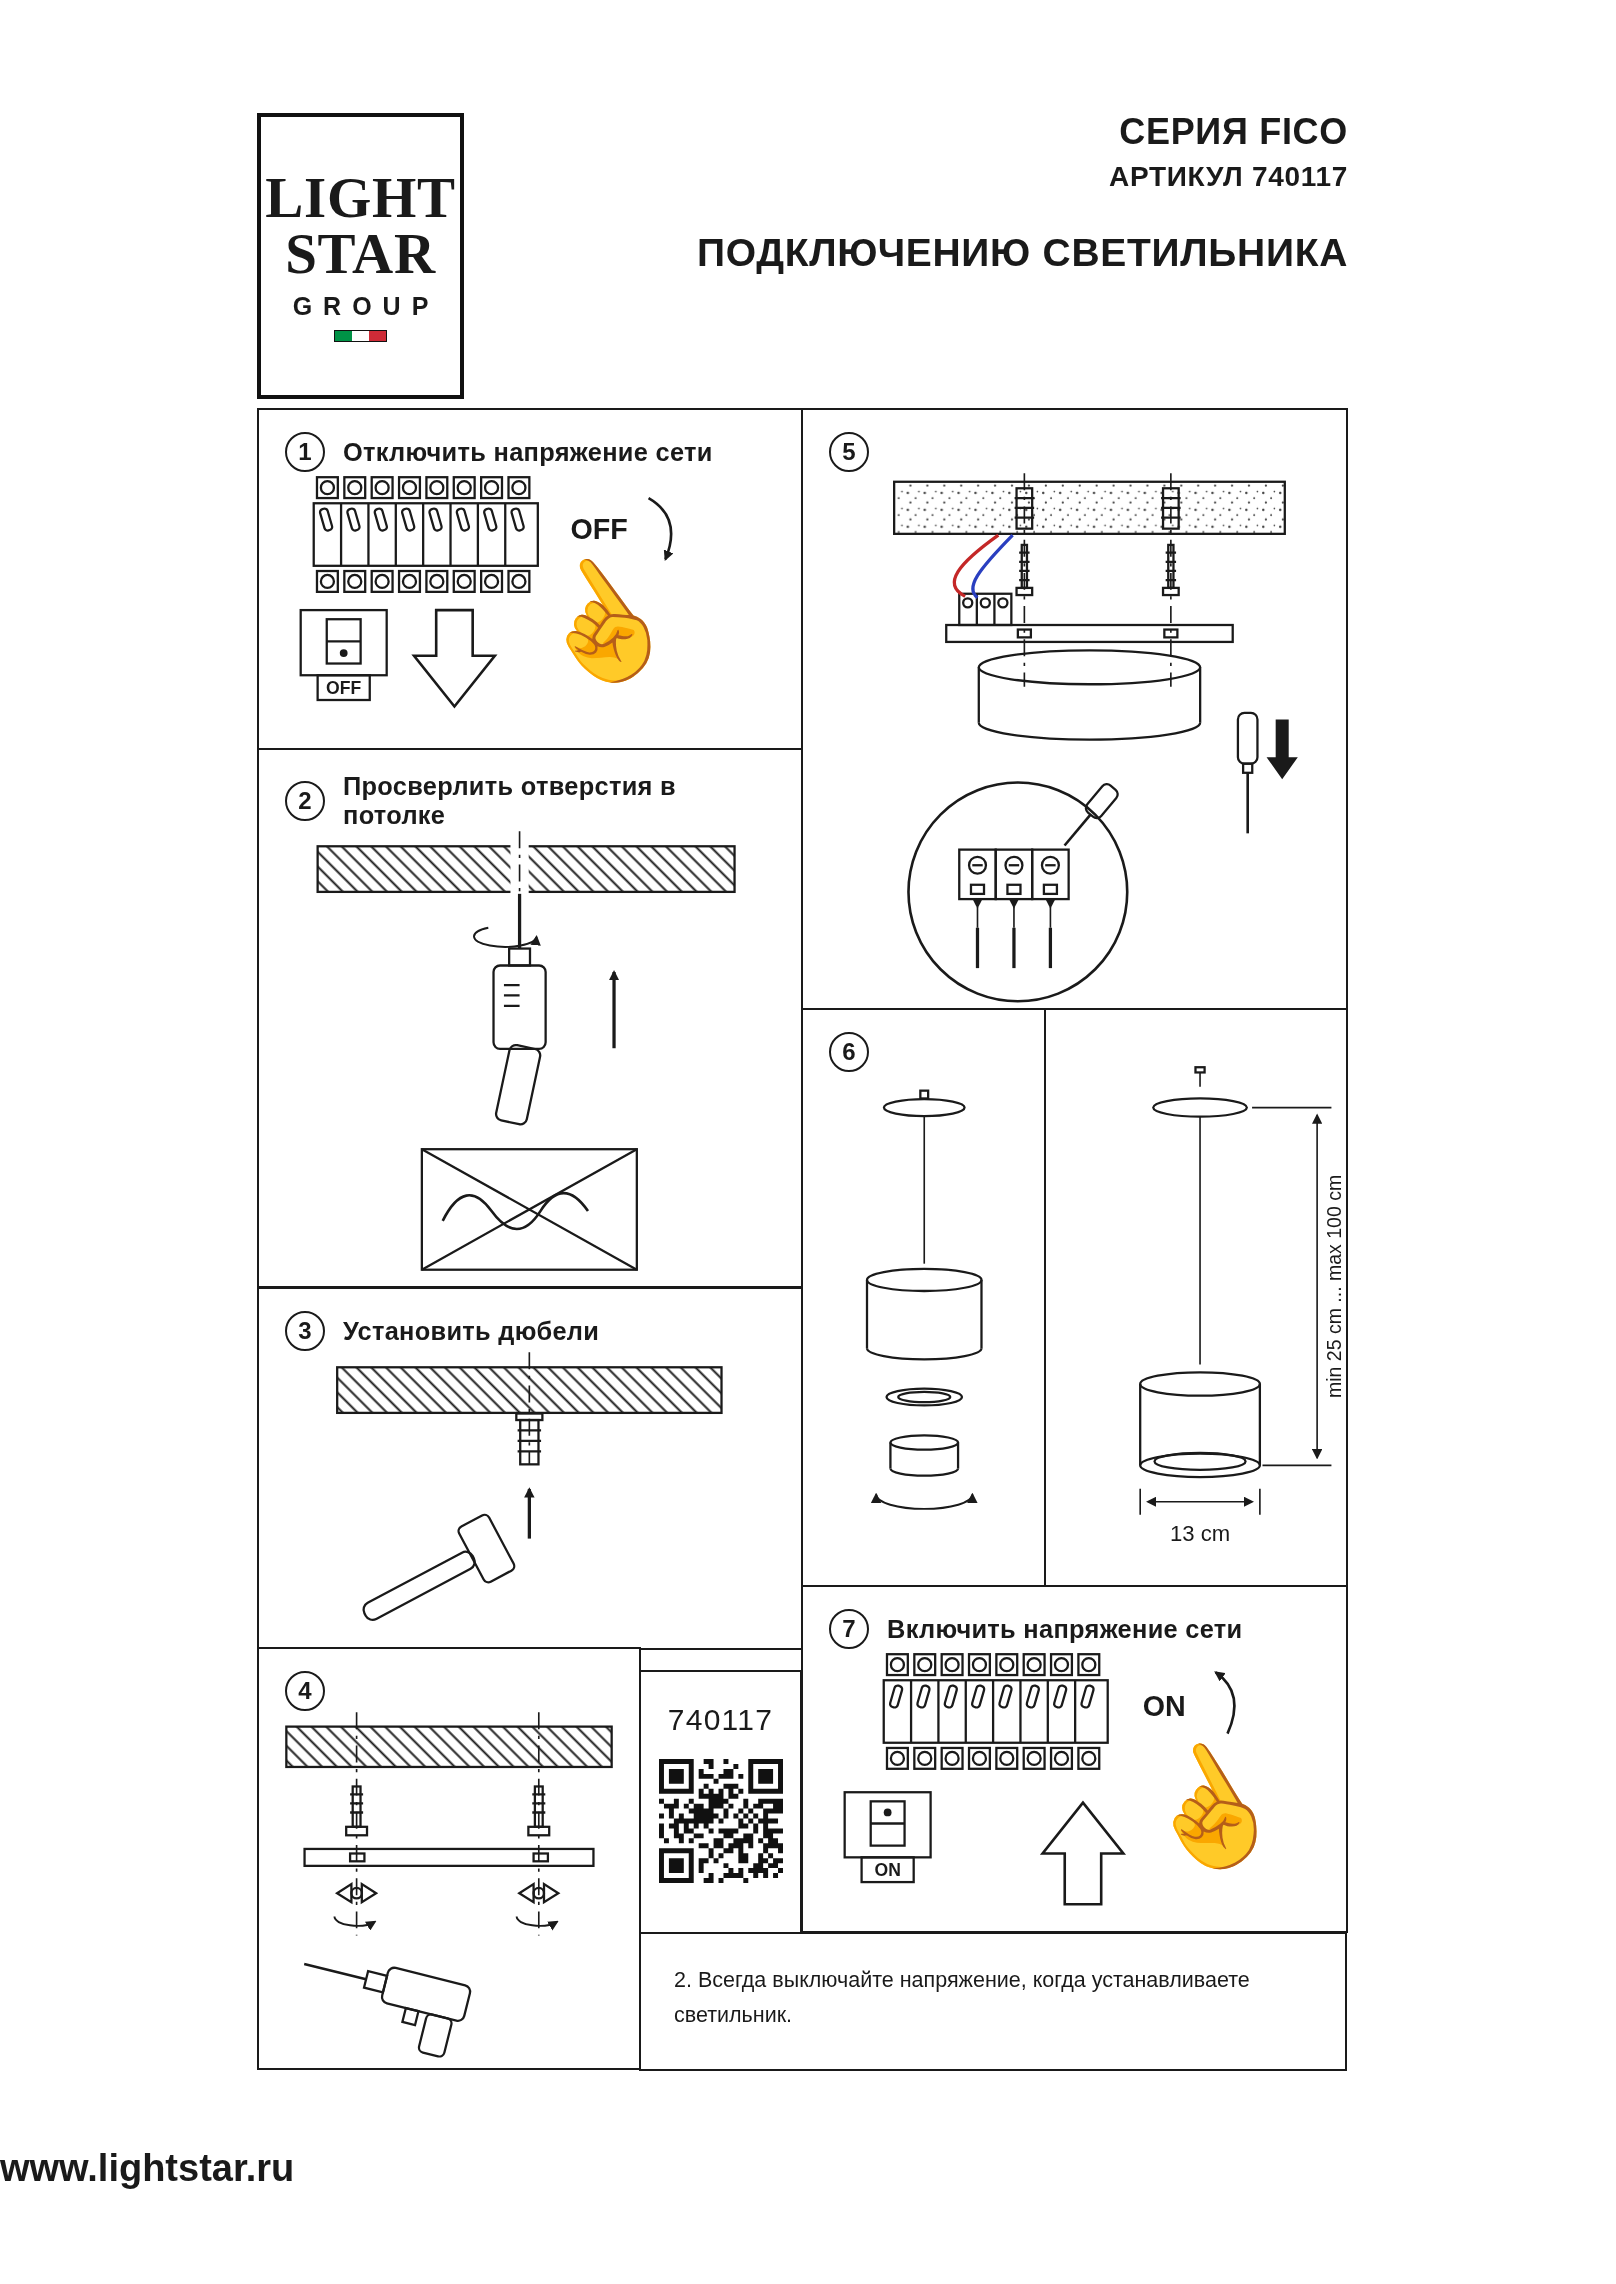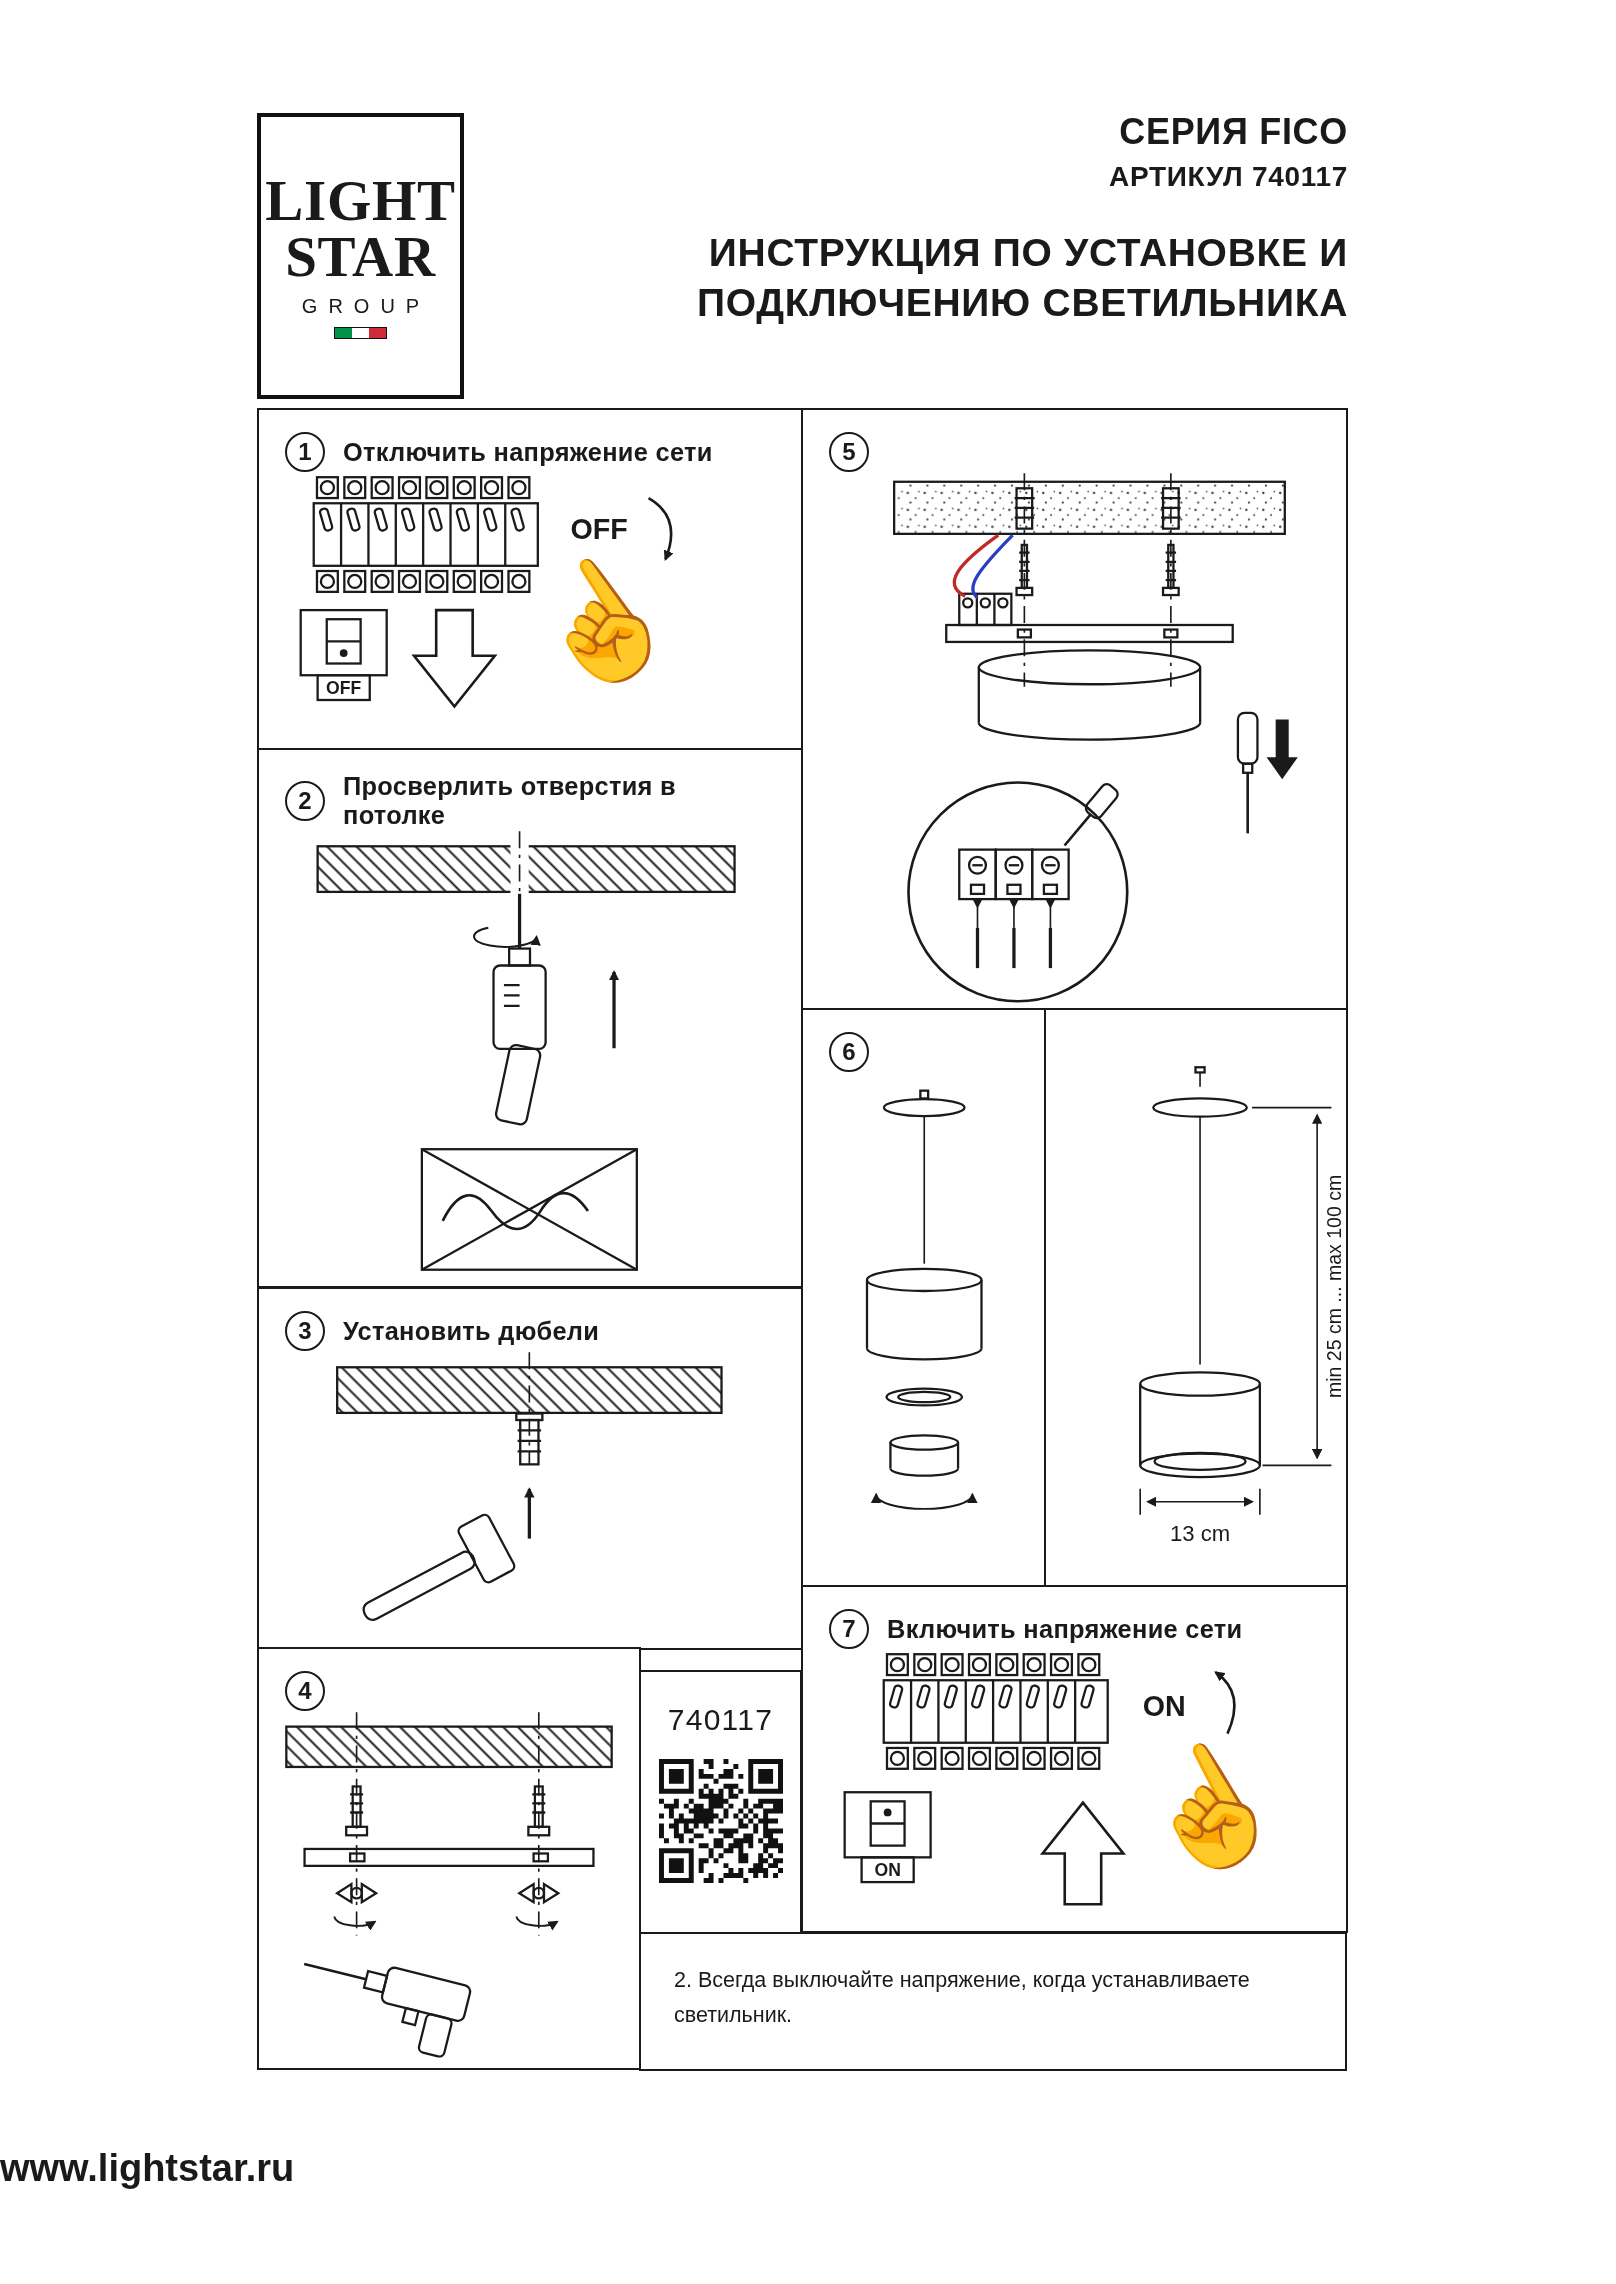--- a/index.html
+++ b/index.html
@@ -4,21 +4,21 @@
 <style>
   * { margin:0; padding:0; box-sizing:border-box; }
   html,body { background:#e8e8e8; }
   body { font-family:"Liberation Sans", sans-serif; color:#1a1a1a; }
   .page { position:relative; width:1616px; height:2284px; background:#ffffff; margin:0 auto; overflow:hidden; }
 
   
   .logo-box { position:absolute; left:257px; top:113px; width:207px; height:286px;
               border:4.6px solid #111; display:flex; flex-direction:column; align-items:center; justify-content:center; background:#fff; }
   .logo-light,.logo-star { font-family:"Liberation Serif", serif; font-weight:bold; font-size:57px; line-height:0.98; letter-spacing:0.7px; }
-  .logo-group { font-size:20px; letter-spacing:11px; text-indent:11px; margin-top:10.4px; font-weight:normal; }
+  .logo-group { font-size:25px; letter-spacing:11px; text-indent:11px; margin-top:10.4px; font-weight:bold; }
   .logo-flag { display:flex; margin-top:9px; border:1.3px solid #111; }
   .logo-flag span { width:17px; height:10.4px; display:block; }
 
   .header-right { position:absolute; right:268px; top:111px; text-align:right; }
   .hdr-series  { font-size:36px; font-weight:bold; letter-spacing:0.7px; }
   .hdr-article { font-size:28px; font-weight:bold; margin-top:7.8px; letter-spacing:0.7px; }
   .hdr-title   { font-size:39px; font-weight:bold; margin-top:35px; line-height:1.3; letter-spacing:0.7px; }
 
   
   .panel { position:absolute; border:2px solid #1a1a1a; background:#fff; }
@@ -62,21 +62,20 @@
       <span style="background:#009246"></span>
         <span style="background:#ffffff"></span>
         <span style="background:#ce2b37"></span>
     </div>
   </div>
 
   <div class="header-right">
     <div class="hdr-series">СЕРИЯ FICO</div>
     <div class="hdr-article">АРТИКУЛ 740117</div>
     <div class="hdr-title">
-      <div>ИНСТРУКЦИЯ ПО УСТАНОВКЕ И</div>
       <div>ПОДКЛЮЧЕНИЮ СВЕТИЛЬНИКА</div>
     </div>
   </div>
 
   <section class="panel p1">
     <div class="step-head">
       <span class="step-num">1</span>
       <span class="step-label">Отключить напряжение сети</span>
     </div>
     <svg class="illus" viewBox="0 0 832 412">

